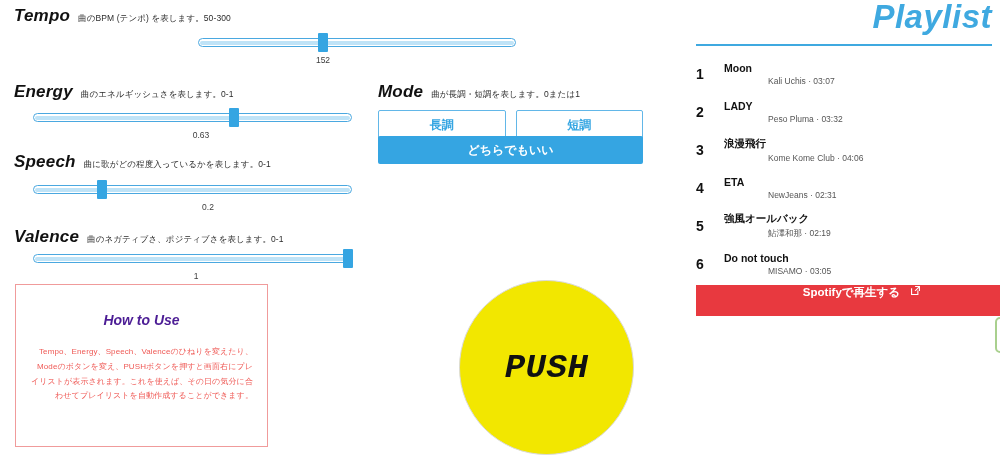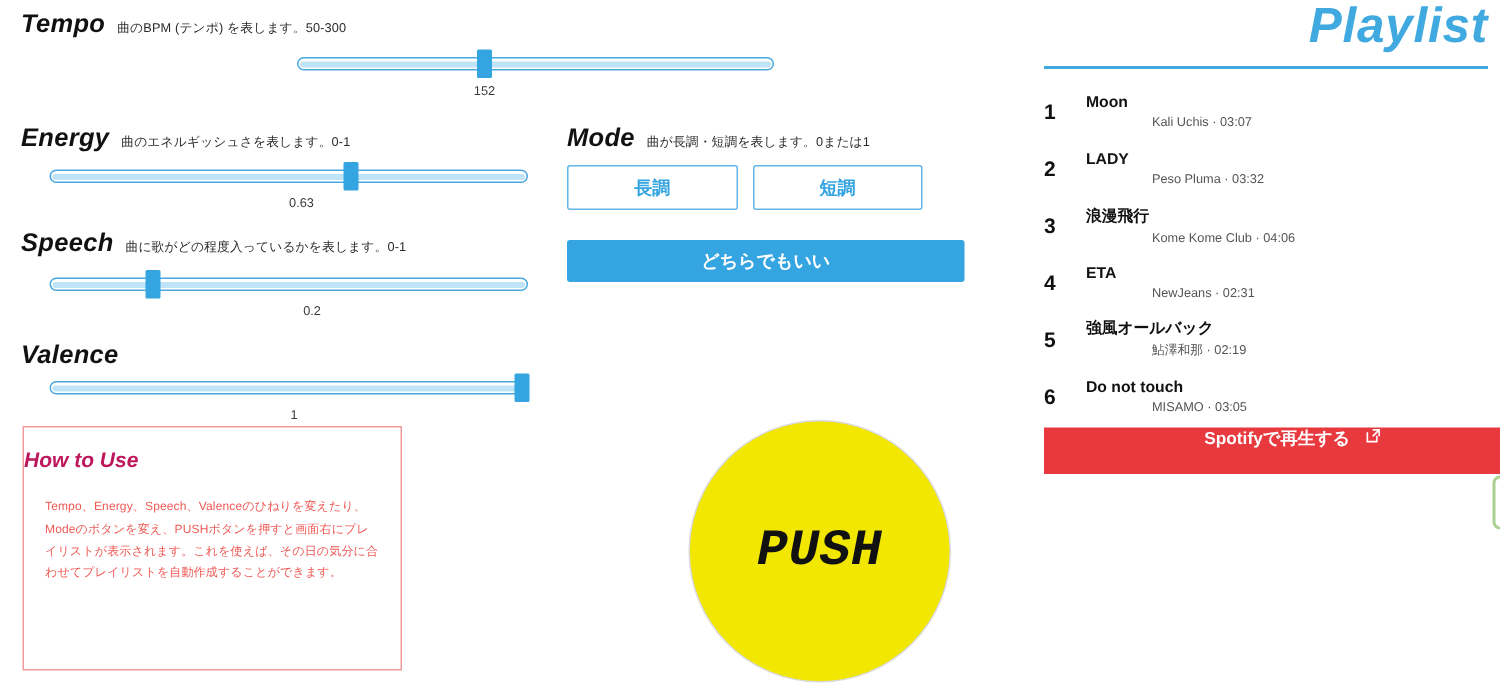--- a/index.html
+++ b/index.html
@@ -64,49 +64,49 @@
 
   
   #valence-head { left: 14px; top: 227px; position: absolute; }
   #valence-slider { left: 33px; top: 254px; width: 319px; }
   #valence-slider .track { left: 0; top: 0; width: 319px; }
   #valence-slider .thumb { left: 310px; top: -5px; }
   #valence-slider .slider-value { left: 163px; top: 17px; }
 
   
   #mode-head { position: absolute; left: 378px; top: 82px; }
-  .mode-row { position: absolute; left: 378px; top: 110px; width: 237px;
+  .mode-row { position: absolute; left: 378px; top: 110px; width: 265px;
               display: flex; gap: 10px; }
   .mode-btn {
     flex: 1; height: 30px; background: #ffffff;
     border: 1px solid #62b7e8; border-radius: 2px;
     color: #35a5e2; font-size: 12px; font-weight: 700;
     display: flex; align-items: center; justify-content: center;
     cursor: pointer;
   }
   .mode-any {
-    position: absolute; left: 378px; top: 160px; width: 265px; height: 28px;
+    position: absolute; left: 378px; top: 136px; width: 265px; height: 28px;
     background: #35a5e2; color: #ffffff; border: none; border-radius: 2px;
     font-size: 12px; font-weight: 700;
     display: flex; align-items: center; justify-content: center;
     cursor: pointer;
   }
 
   
   .howto {
     position: absolute; left: 15px; top: 284px; width: 253px; height: 163px;
     border: 1px solid #f09b9b; background: #ffffff;
   }
   .howto-title {
-    margin-top: 13px; 
-    font-size: 14px; font-weight: 700; font-style: italic; color: #be185d;
+    margin-top: 27px; text-align: center;
+    font-size: 14px; font-weight: 700; font-style: italic; color: #4c1d95;
   }
   .howto-body {
     margin: 17px 14px 0 14px; font-size: 8px; line-height: 1.85;
-    color: #ef5a56; letter-spacing: .1px;
+    color: #ef5a56; letter-spacing: .1px; text-align: right;
   }
 
   
   .push-btn {
     position: absolute; left: 459px; top: 280px;
     width: 175px; height: 175px; border-radius: 50%;
     background: #f2e700; border: 1px solid #d9d9d9;
     display: flex; align-items: center; justify-content: center;
     cursor: pointer;
   }
@@ -189,20 +189,21 @@
     <div class="slider-wrap" id="speech-slider">
       <div class="track">
         <div class="track-inner"></div>
       </div>
       <div class="thumb"></div>
       <div class="slider-value">0.2</div>
     </div>
 
     <div class="param-head" id="valence-head">
       <span class="param-title">Valence</span>
+      <span class="param-desc">曲のネガティブさ、ポジティブさを表します。0-1</span>
     </div>
     <div class="slider-wrap" id="valence-slider">
       <div class="track">
         <div class="track-inner"></div>
       </div>
       <div class="thumb"></div>
       <div class="slider-value">1</div>
     </div>
 
     <div class="param-head" id="mode-head">

